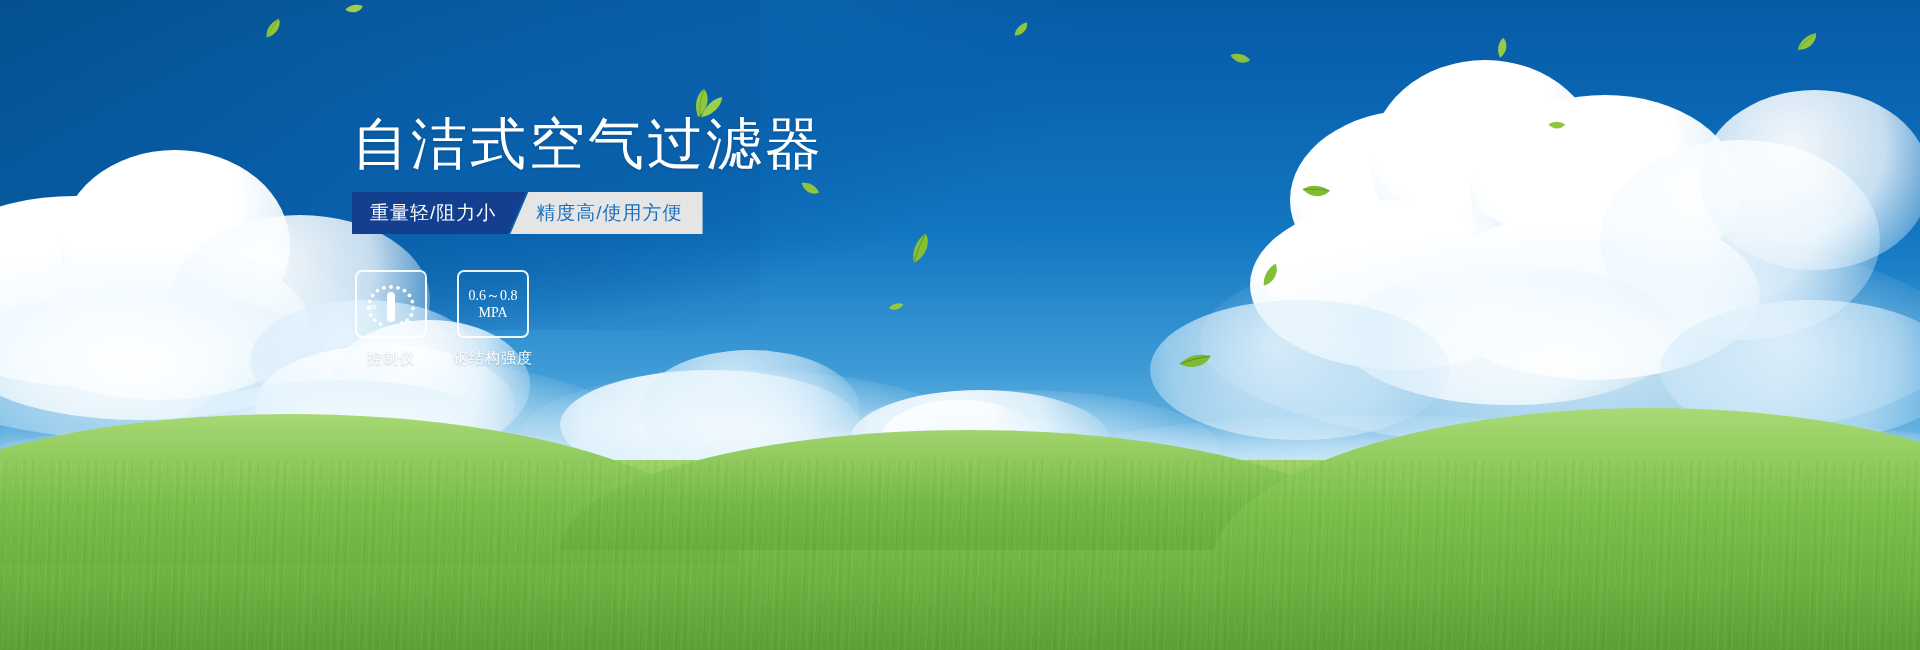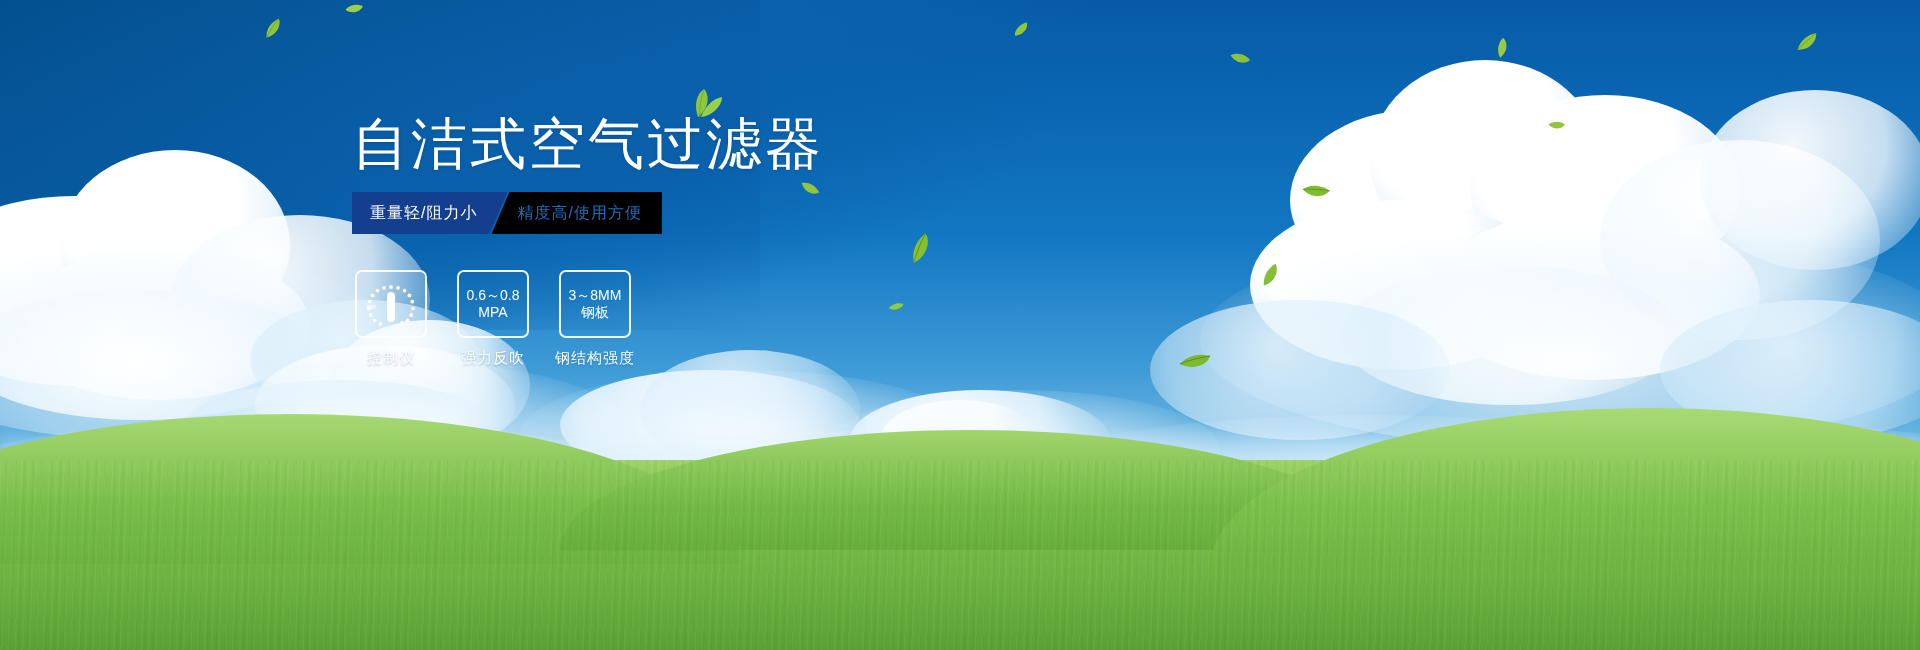--- a/index.html
+++ b/index.html
@@ -71,44 +71,44 @@
     position:absolute; left:352px; top:113px;
     font-size:56px; line-height:62px; letter-spacing:3px;
     color:#ffffff; font-weight:400; white-space:nowrap;
     text-shadow:0 1px 3px rgba(2,50,95,0.28);
   }
   .title-leaf { position:absolute; left:676px; top:88px; }
 
   .badges { position:absolute; left:352px; top:192px; display:flex; align-items:stretch; height:42px; }
   .badge {
     display:flex; align-items:center; justify-content:center;
-    font-size:16px; letter-spacing:1px; white-space:nowrap;
+    font-size:19px; letter-spacing:1px; white-space:nowrap;
   }
   .badge-primary {
     background:#133f8e; color:#ffffff;
     padding:0 20px 0 18px;
     clip-path:polygon(0 0, 100% 0, calc(100% - 18px) 100%, 0 100%);
     padding-right:30px;
   }
   .badge-light {
-    background:#000000; color:#1a6fc0;
+    background:#e5e5e5; color:#1a6fc0;
     padding:0 20px 0 8px; margin-left:-16px;
     clip-path:polygon(18px 0, 100% 0, 100% 100%, 0 100%);
     padding-left:26px;
   }
 
   .features { position:absolute; left:355px; top:270px; display:flex; gap:30px; }
   .feature { width:72px; display:flex; flex-direction:column; align-items:center; }
   .fbox {
     width:72px; height:68px; border:2px solid rgba(255,255,255,0.92);
     border-radius:7px; display:flex; flex-direction:column;
     align-items:center; justify-content:center; color:#ffffff;
     font-size:14px; line-height:17px; text-align:center;
   }
-  .fbox .txt { letter-spacing:0; }
+  .fbox .txt { letter-spacing:0;font-family:Liberation Serif, serif; }
   .flabel {
     margin-top:11px; font-size:15px; color:#ffffff; white-space:nowrap;
     letter-spacing:1px; text-shadow:0 1px 2px rgba(3,55,100,0.3);
   }
   .fbox svg { display:block; }
 </style>
 </head>
 <body>
 
 <div id="stage">
@@ -289,28 +289,21 @@
           </svg>
         </div>
         <div class="flabel">控制仪</div>
       </div>
 
       <div class="feature">
         <div class="fbox">
           <div class="txt">0.6～0.8</div>
           <div class="txt">MPA</div>
         </div>
-        <div class="flabel">强力反吹</div>
-      </div>
-
-
-      <div class="feature">
-        <div class="fbox">
-          <div class="txt">3～8MM</div>
-          <div class="txt">钢板</div>
-        </div>
         <div class="flabel">钢结构强度</div>
       </div>
 
 
+
+
     </div>
   </div>
 </div>
 
 </body></html>

